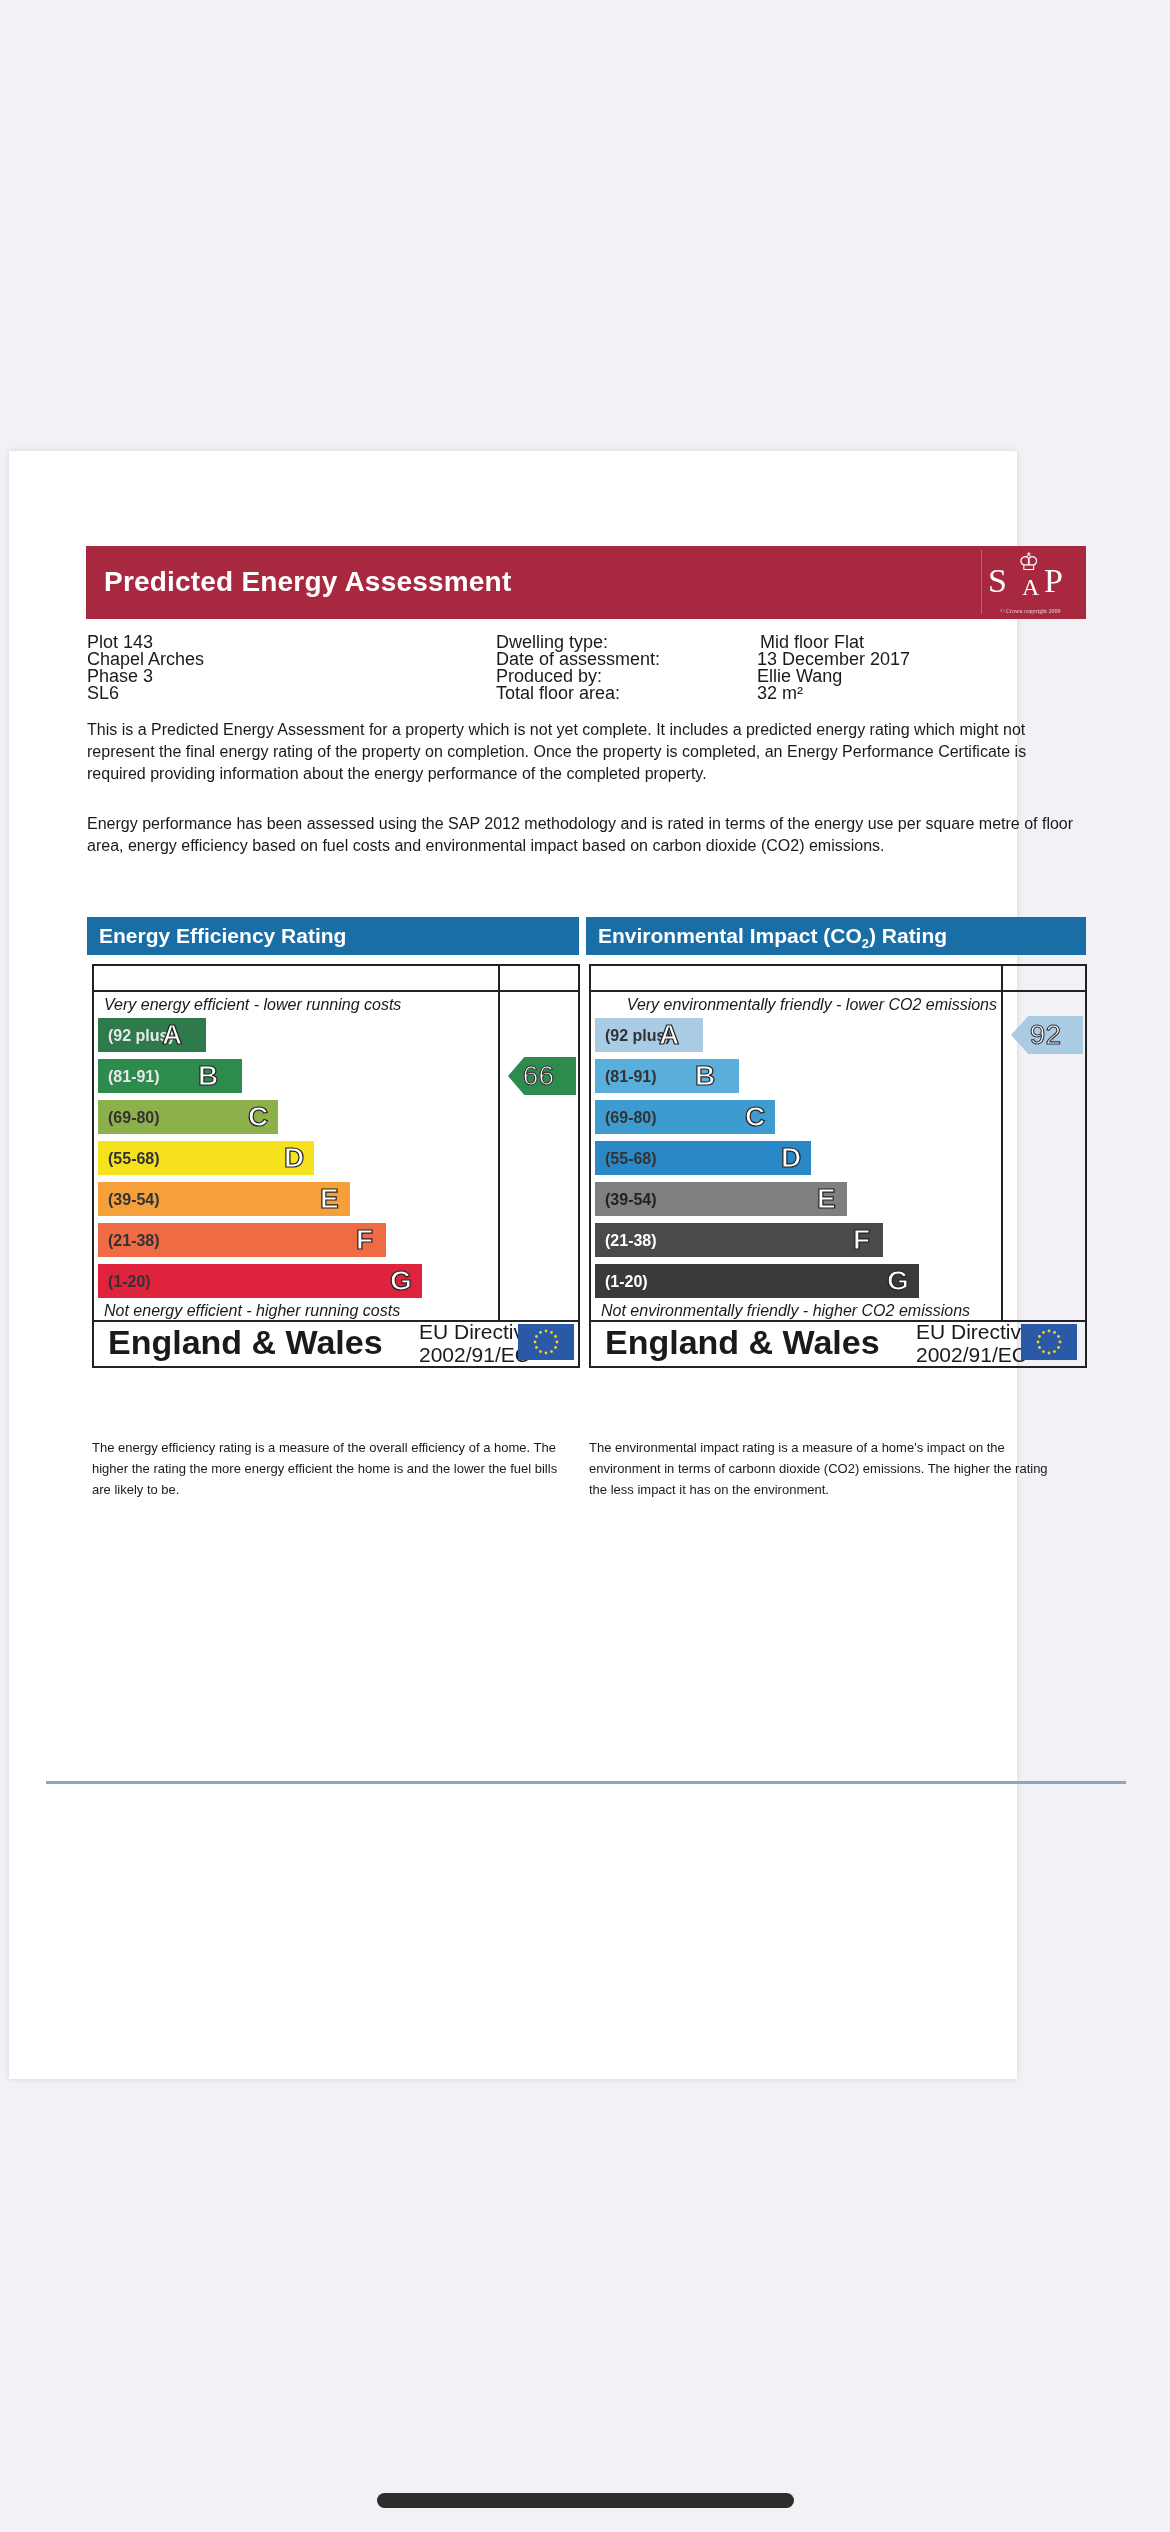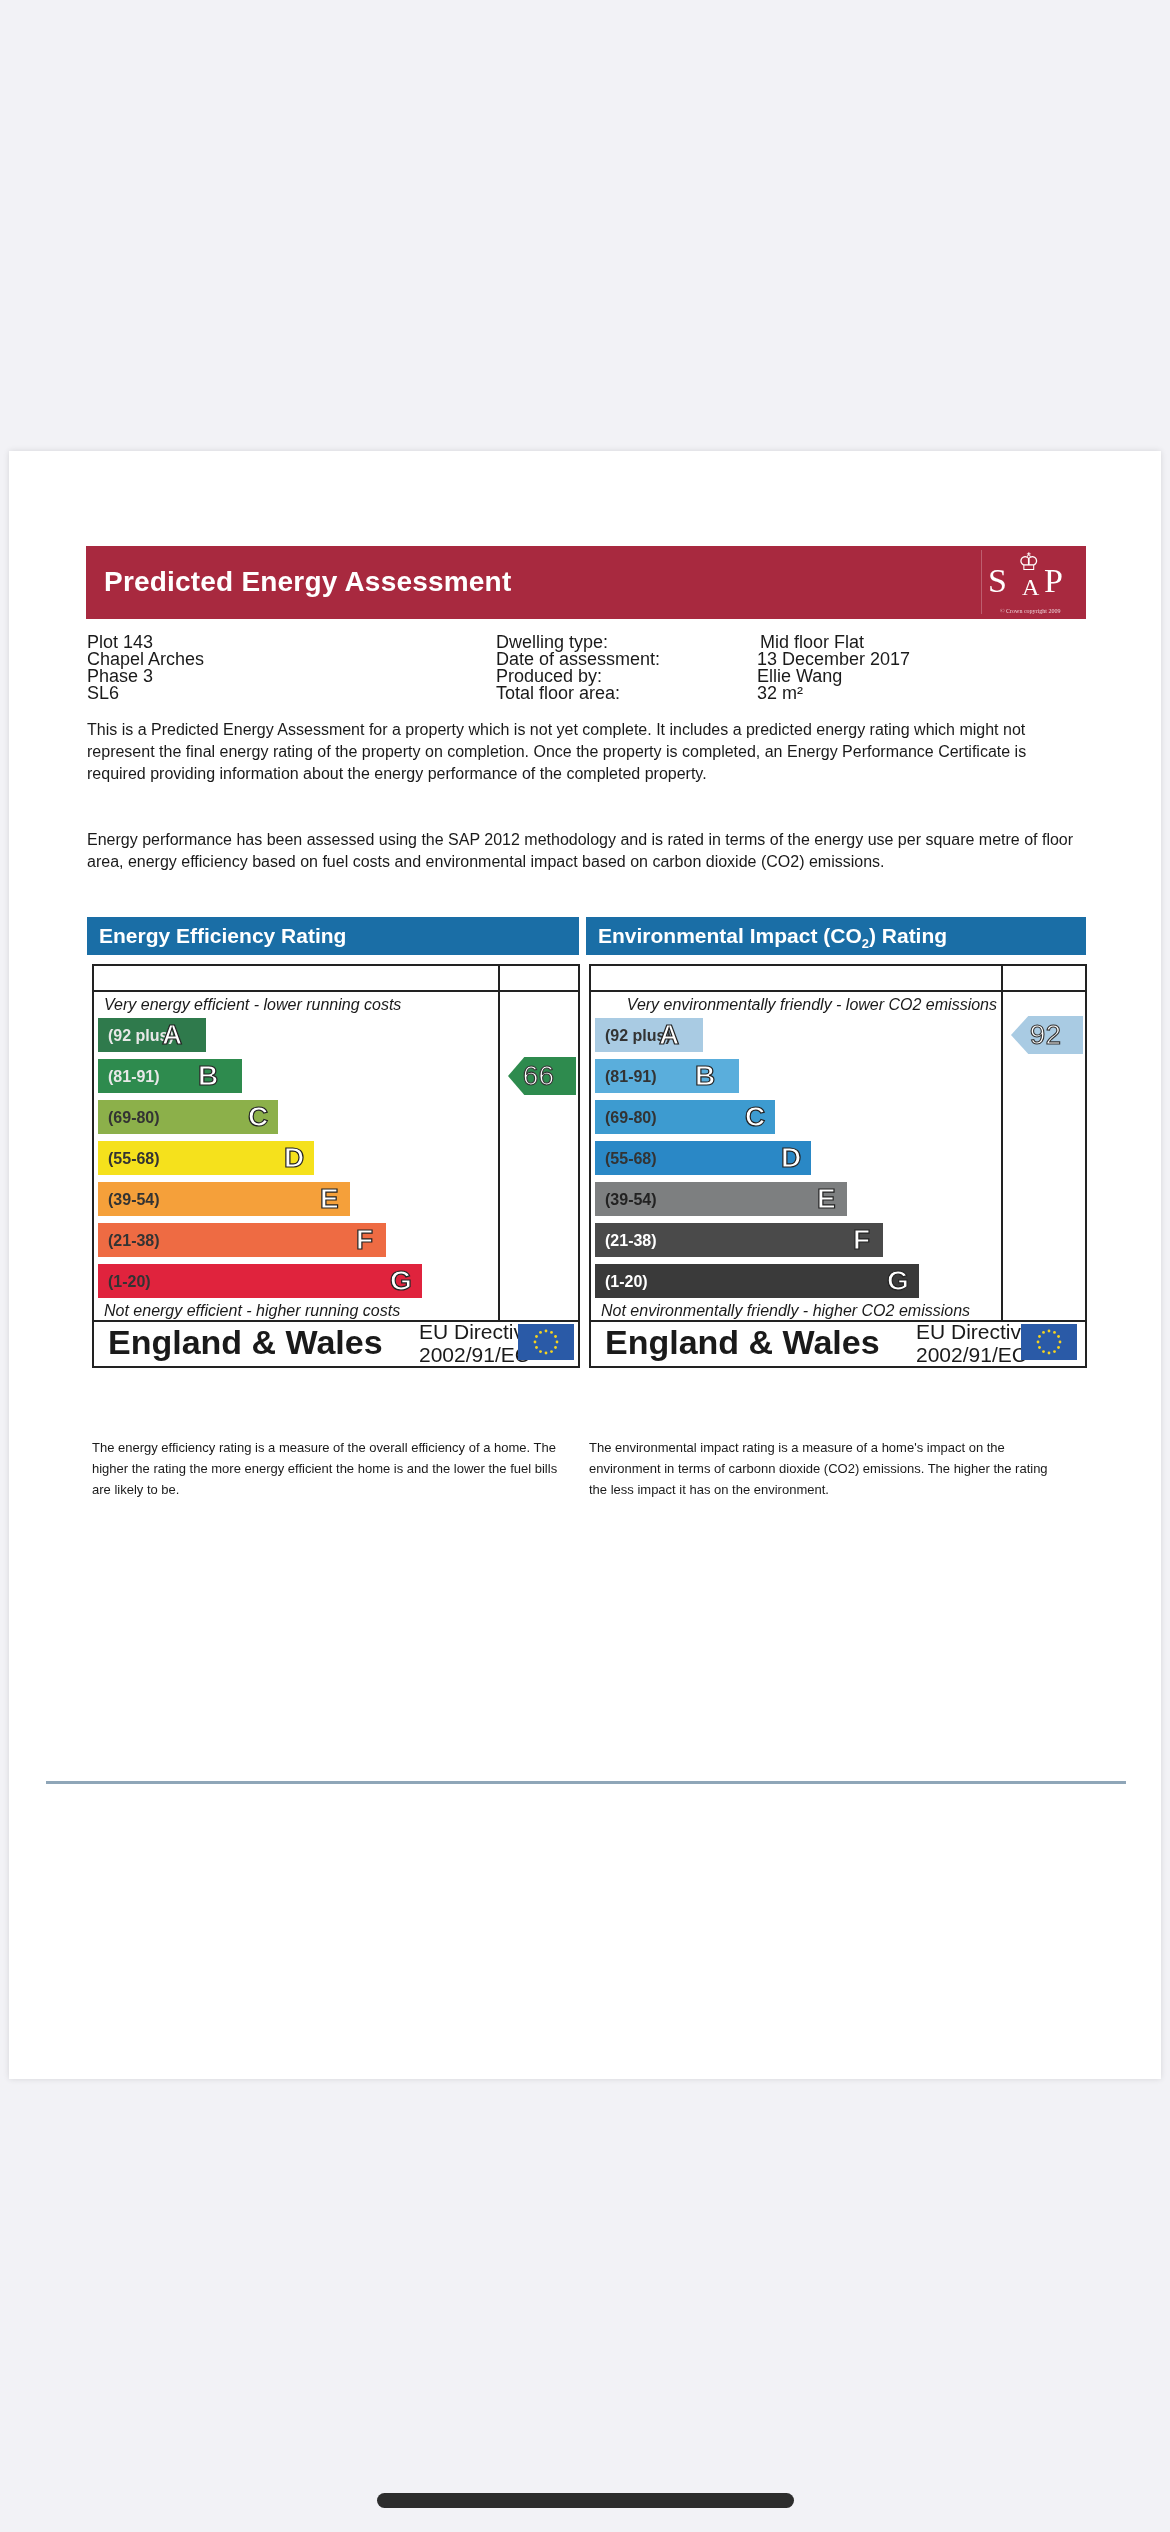--- a/index.html
+++ b/index.html
@@ -1,21 +1,21 @@
 <!DOCTYPE html>
 <html><head>
 <meta charset="utf-8">
 <style>
   html, body { margin:0; padding:0; }
   body {
     width:1170px; height:2532px; background:#f2f2f6; position:relative; overflow:hidden;
     font-family:"Liberation Sans", sans-serif; color:#1a1a1a;
   }
   .page {
-    position:absolute; left:9px; top:451px; width:1152px; height:1628px;
+    position:absolute; left:9px; top:451px; width:1008px; height:1628px;
     background:#fff; box-shadow:0 0 6px rgba(0,0,0,0.12);text-decoration:underline;
   }
   .banner {
     position:absolute; left:77px; top:95px; width:1000px; height:73px;
     background:#a8293f; color:#fff;
   }
   .banner-title { position:absolute; left:18px; top:20px; font-size:28px; font-weight:bold; letter-spacing:0.2px; }
   .sap-logo {
     position:absolute; right:8px; top:4px; width:96px; height:64px;
     border-left:1px solid rgba(255,255,255,0.25);
@@ -29,21 +29,21 @@
   .sap-logo .copy { position:absolute; left:18px; bottom:0; font-size:6px; opacity:0.8; }
 
   .info { position:absolute; top:183px; font-size:18px; line-height:17px; }
   .info div { white-space:nowrap; }
   .info-address { left:78px; }
   .info-labels { left:487px; }
   .info-values { left:748px; }
 
   .para { position:absolute; left:78px; width:1000px; font-size:16px; line-height:22px; }
   .para1 { top:268px; }
-  .para2 { top:362px;margin-top:16px; }
+  .para2 { top:362px; }
 
   .rating-header {
     position:absolute; top:466px; height:38px; background:#1a6ea6; color:#fff;
     font-size:21px; font-weight:bold; line-height:38px; padding-left:12px; box-sizing:border-box;
   }
   .rh-left { left:78px; width:492px; }
   .rh-right { left:577px; width:500px; }
   .rating-header sub { font-size:13px; }
 
   .frame { position:absolute; top:513px; height:404px; border:2px solid #222; box-sizing:border-box; }

